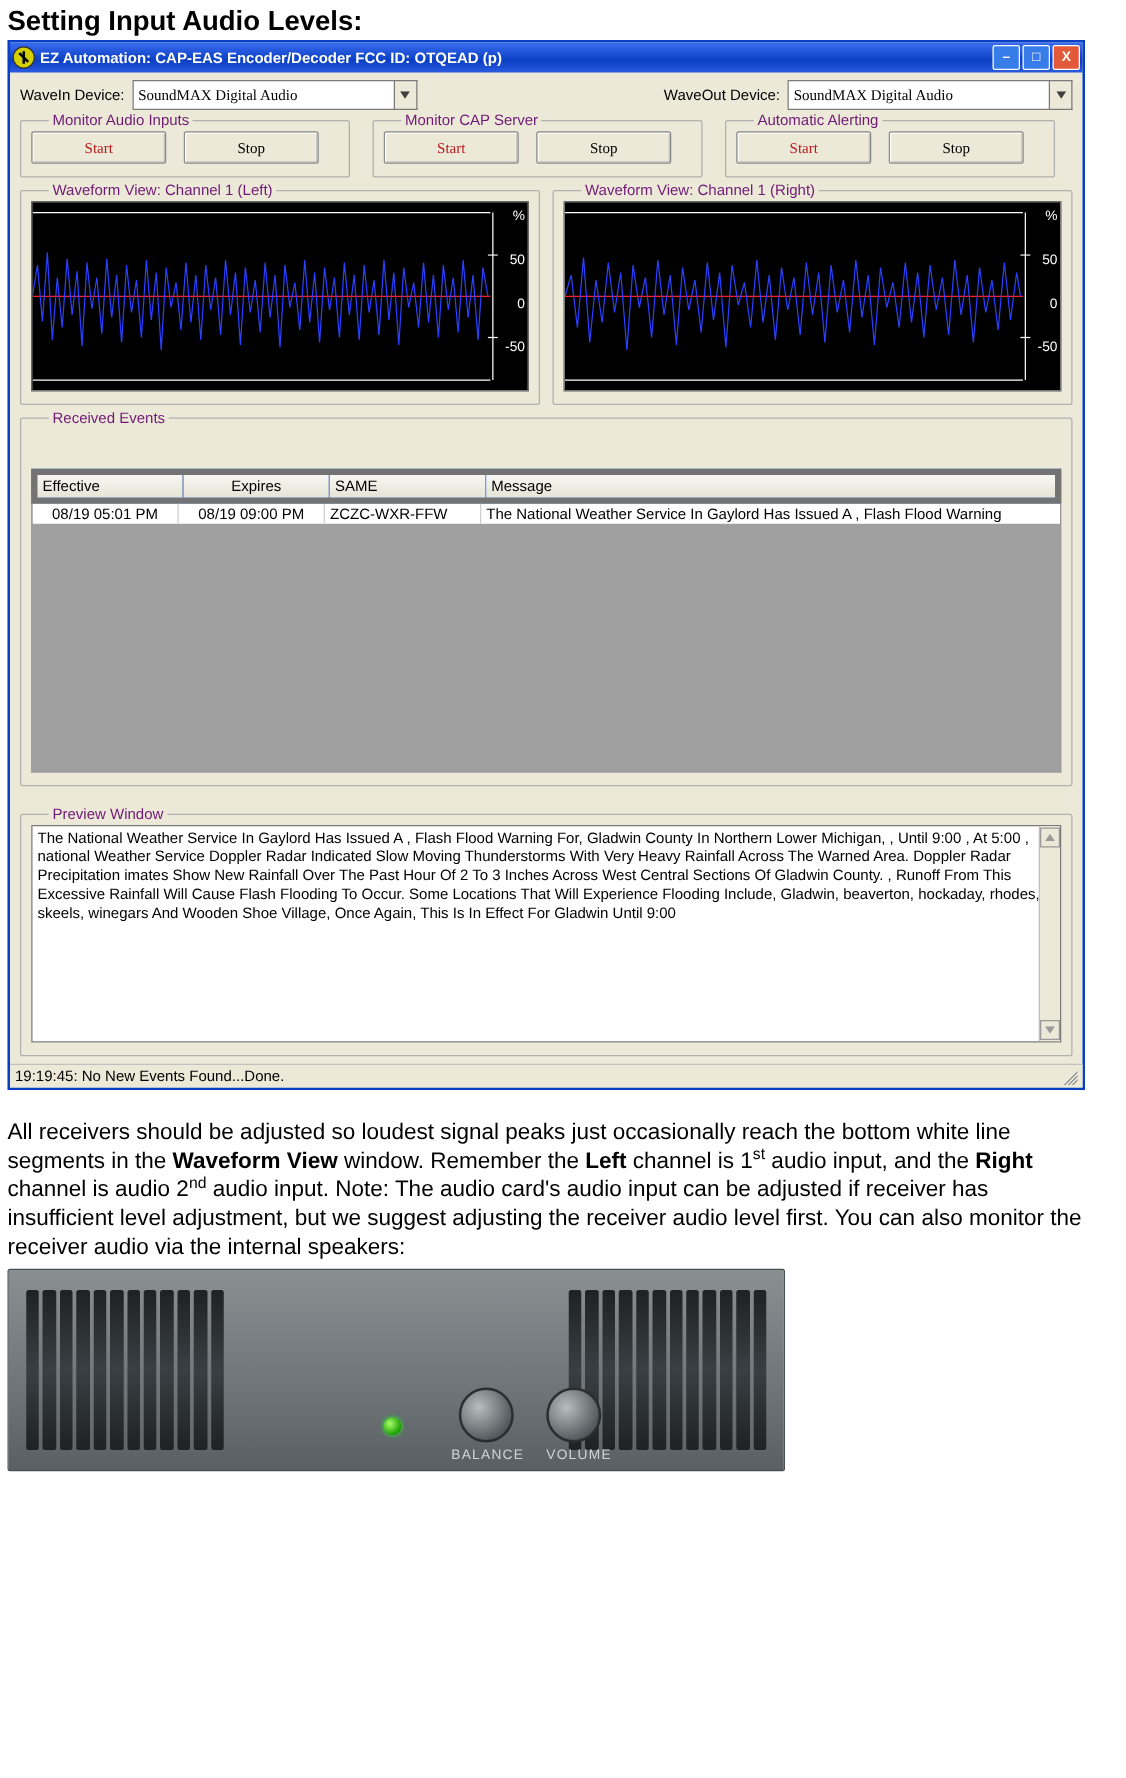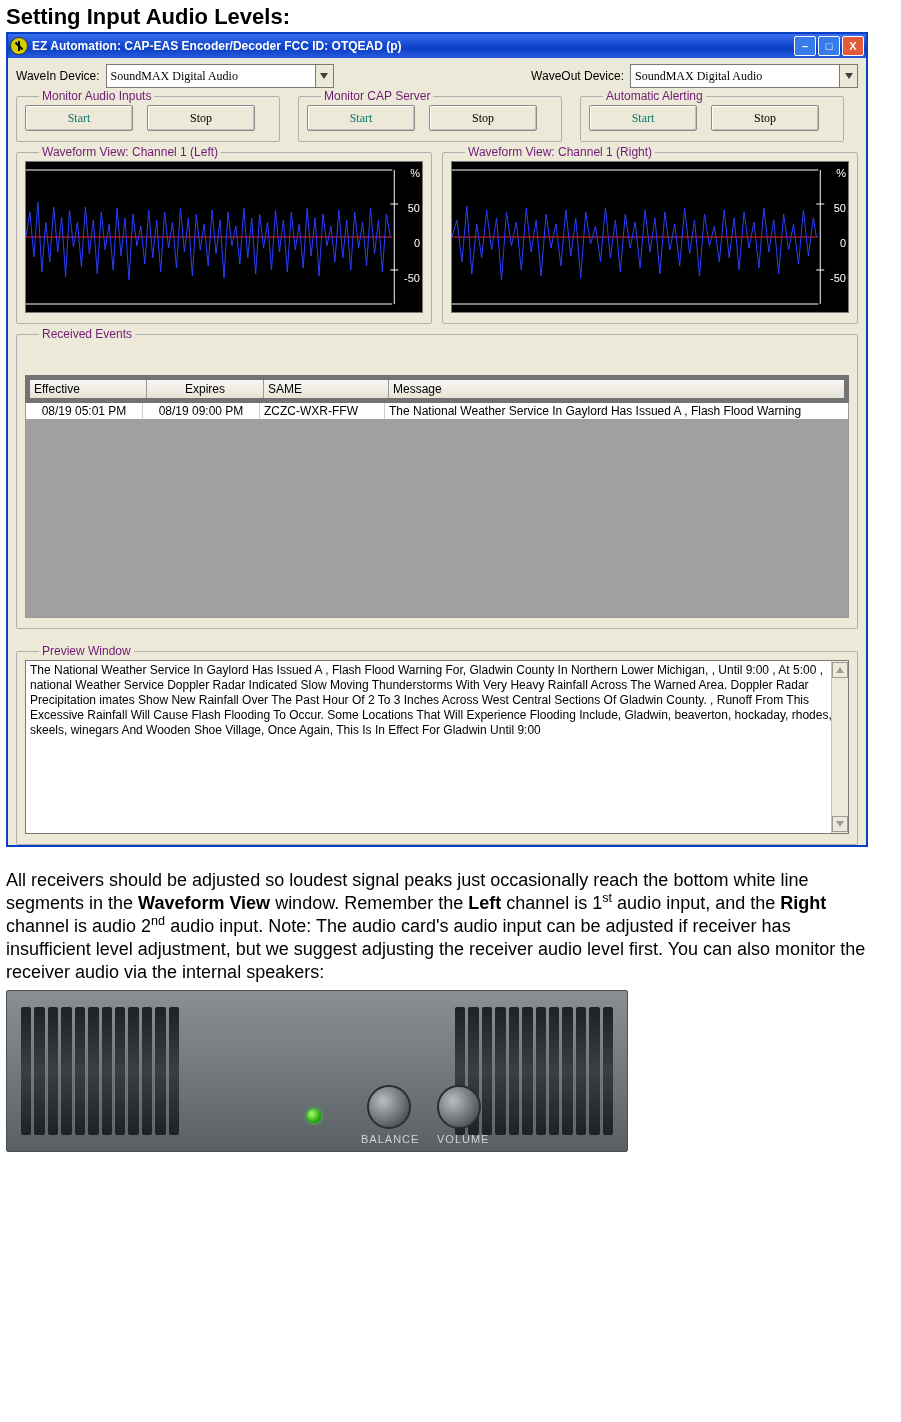--- a/index.html
+++ b/index.html
@@ -23,21 +23,21 @@
   .device-group { display:flex; align-items:center; gap:6px; }
   .dev-label { white-space:nowrap; }
   .combo { display:flex; align-items:center;border-radius:12px; }
   .combo-input { width:200px; height:20px; background:#fff; border:1px solid #7a7a7a; padding:1px 4px; font-family:Tahoma; font-size:12px; }
   .combo-btn { width:17px; height:22px; background:#ece9d8; border:1px solid #7a7a7a; border-left:none; display:flex; align-items:center; justify-content:center; }
   .combo-btn svg { width:8px; height:6px; }
   .panels-row { display:flex; gap:18px; }
   .fieldset { border:1px solid #b0b0b0; padding:8px 8px 10px 8px; position:relative; border-radius:2px; }
   .fieldset .legend { position:absolute; top:-8px; left:6px; background:#ece9d8; padding:0 3px; font-size:12px; color:#701a75;margin-left:16px; }
   .btn { width:108px; height:26px; background:#ece9d8; border:1px solid #8a8a8a; border-radius:2px; font-family:Tahoma; font-size:12px; cursor:default; box-shadow: inset 1px 1px 0 #fff, inset -1px -1px 0 #c0c0c0; }
-  .btn.disabled { color:#0f766e;font-family:Liberation Serif, serif; }
+  .btn.disabled { color:#b91c1c;font-family:Liberation Serif, serif; }
   .btn-pair { display:flex; gap:14px; }
   .panel-monitor { flex:0 0 246px; }
   .panel-cap { flex:0 0 246px; }
   .panel-alert { flex:0 0 246px; }
 
   .wave-row { display:flex; gap:10px; margin-top:10px; }
   .wave-panel { flex:1 1 50%; }
   .wave-box { background:#000; border:1px solid #7a7a7a; height:150px; position:relative; overflow:hidden; }
   .wave-grid line { stroke:#fff; stroke-width:1; }
   .wave-center { stroke:#ff2020; stroke-width:1; }
@@ -236,20 +236,24 @@
               <svg viewBox="0 0 8 6">
                 <polygon points="0,0 8,0 4,6"></polygon>
               </svg>
             </div>
         </div>
       </div>
     </div>
 
   </div>
 
+  <div class="statusbar">
+    <span>19:19:45: No New Events Found...Done.</span>
+    <div class="resize-grip"></div>
+  </div>
 </div>
 
 <div class="body-text">
   <span>All receivers should be adjusted so loudest signal peaks just occasionally reach the bottom white line segments in the </span><b>Waveform View</b><span> window. Remember the </span><b>Left</b><span> channel is 1</span><sup>st</sup><span> audio input, and the </span><b>Right</b><span> channel is audio 2</span><sup>nd</sup><span> audio input.  Note: The audio card's audio input can be adjusted if receiver has insufficient level adjustment, but we suggest adjusting the receiver audio level first. You can also monitor the receiver audio via the internal speakers:</span>
 </div>
 
 <div class="speaker-img">
   <div class="speaker left">
     <div class="slit"></div>
       <div class="slit"></div>

